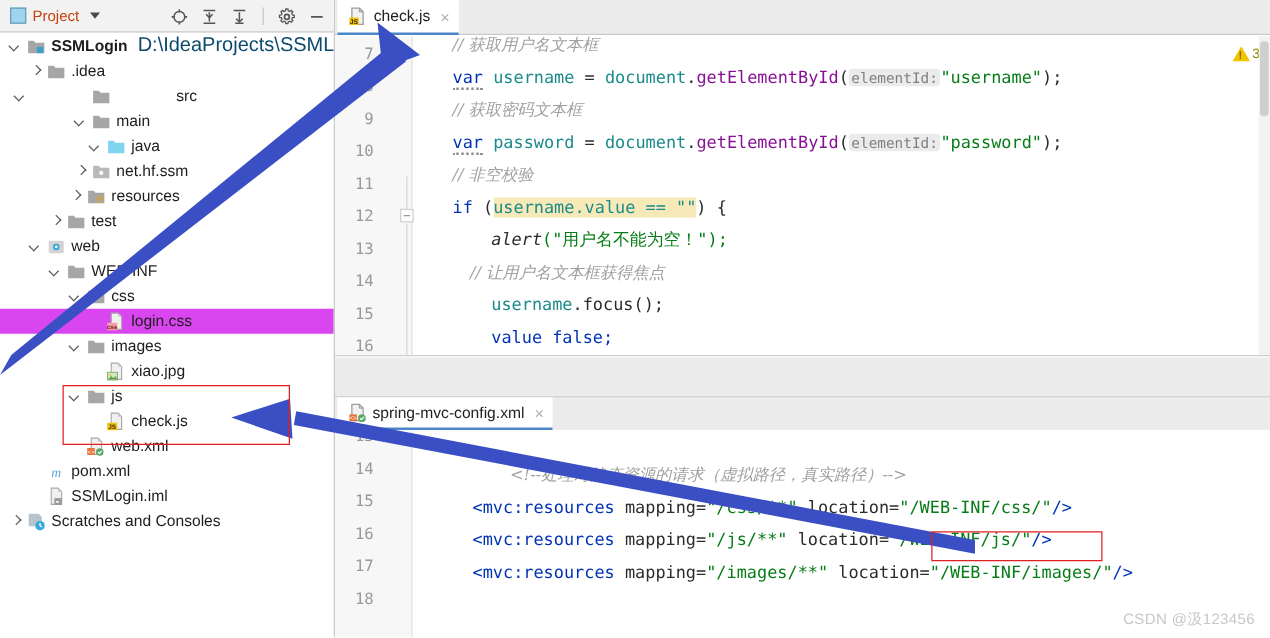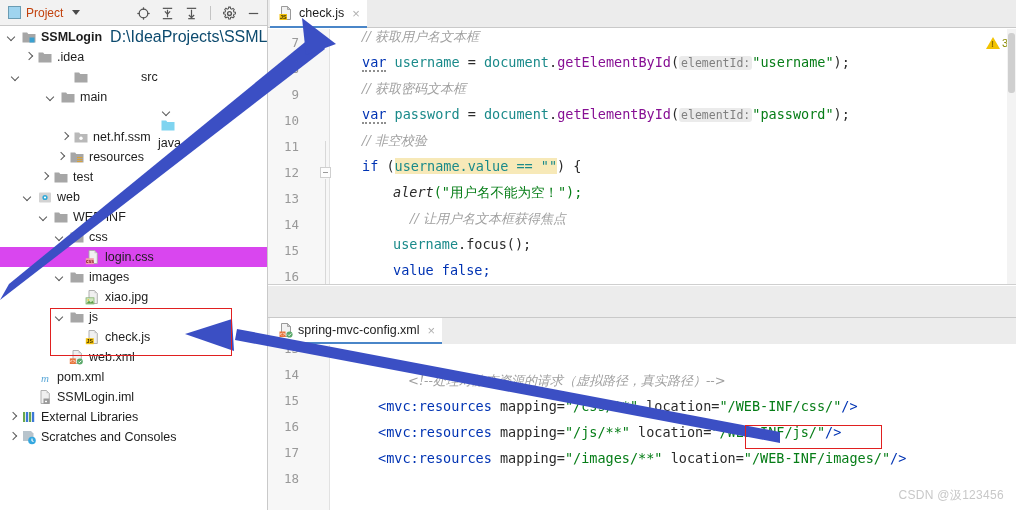--- a/index.html
+++ b/index.html
@@ -313,28 +313,28 @@
           </svg>
           <span class="lbl">.idea</span>
         </div>
         <div class="row" style="padding-left: 12px; gap: 48px;">
           <span class="arrow d"></span>
           <svg class="ico" viewBox="0 0 16 16">
             <path d="M1.5 3.5h4.6l1.2 1.6h7.2v8.4h-13z" fill="#a6a6a6"></path>
           </svg>
           <span class="lbl">src</span>
         </div>
-        <div class="row" style="padding-left: 47px;">
+        <div class="row" style="padding-left: 60px;">
           <span class="arrow d"></span>
           <svg class="ico" viewBox="0 0 16 16">
             <path d="M1.5 3.5h4.6l1.2 1.6h7.2v8.4h-13z" fill="#a6a6a6"></path>
           </svg>
           <span class="lbl">main</span>
         </div>
-        <div class="row" style="padding-left: 72px; flex-direction: column;">
+        <div class="row" style="padding-left: 72px;">
           <span class="arrow d"></span>
           <svg class="ico" viewBox="0 0 16 16">
             <path d="M1.5 3.5h4.6l1.2 1.6h7.2v8.4h-13z" fill="#7fd4f0"></path>
           </svg>
           <span class="lbl">java</span>
         </div>
         <div class="row" style="padding-left: 60px;">
           <span class="arrow r"></span>
           <svg class="ico" viewBox="0 0 16 16">
             <path d="M1.5 3.5h4.6l1.2 1.6h7.2v8.4h-13z" fill="#b9b9b9"></path>
@@ -450,30 +450,20 @@
         </div>
         <div class="row" style="padding-left: 24px;">
           <span class="arrow "></span>
           <svg class="ico" viewBox="0 0 16 16">
             <path d="M4 1.5h5.5l2.8 2.8v10.2H4z" fill="#f0f0f0" stroke="#a8a8a8" stroke-width="0.9"></path>
             <path d="M9.5 1.5l2.8 2.8H9.5z" fill="#c9c9c9"></path>
             <rect x="6.5" y="9.5" width="6" height="5.5" fill="#9a9a9a"></rect>
             <rect x="8" y="11.8" width="2" height="1.4" fill="#fff"></rect>
           </svg>
           <span class="lbl">SSMLogin.iml</span>
-        </div>
-        <div class="row" style="padding-left: 8px;">
-          <span class="arrow r"></span>
-          <svg class="ico" viewBox="0 0 16 16">
-            <rect x="2" y="3" width="2.2" height="10" fill="#6aa84f"></rect>
-            <rect x="5" y="3" width="2.2" height="10" fill="#3c78d8"></rect>
-            <rect x="8" y="3" width="2.2" height="10" fill="#6aa84f"></rect>
-            <rect x="11" y="3" width="2.2" height="10" fill="#3c78d8"></rect>
-          </svg>
-          <span class="lbl">External Libraries</span>
         </div>
         <div class="row" style="padding-left: 8px;">
           <span class="arrow r"></span>
           <svg class="ico" viewBox="0 0 16 16">
             <path d="M2 2h8l2.5 2.5V12H2z" fill="#b8c4cc"></path>
             <circle cx="11" cy="11.5" r="3.8" fill="#35a8e0"></circle>
             <path d="M11 9.4v2.2l1.5 1" stroke="#fff" stroke-width="1.1" fill="none"></path>
           </svg>
           <span class="lbl">Scratches and Consoles</span>
         </div>
@@ -519,21 +509,21 @@
       <div class="codeline" style="left:94px; top:46px;"><span class="cmt">// 获取密码文本框</span></div>
 
       <div class="codeline" style="left:94px; top:72px;"><span class="kw squig">var</span><span class="plain"> </span><span class="idn">password</span><span class="plain"> = </span><span class="idn">document</span><span class="plain">.</span><span class="prop">getElementById</span><span class="plain">(</span><span class="hint">elementId:</span><span class="str">"password"</span><span class="plain">);</span></div>
 
       <div class="codeline" style="left:94px; top:98px;"><span class="cmt">// 非空校验</span></div>
 
       <div class="codeline" style="left:94px; top:124px;"><span class="kw2">if</span><span class="plain"> (</span><span class="idn hl-yellow">username.value == ""</span><span class="plain">) {</span></div>
 
       <div class="codeline" style="left:125px; top:150px;"><span class="fn">alert</span><span class="str">("用户名不能为空！");</span></div>
 
-      <div class="codeline" style="left:142px; top:176px;"><span class="cmt">// 让用户名文本框获得焦点</span></div>
+      <div class="codeline" style="left:108px; top:176px;"><span class="cmt">// 让用户名文本框获得焦点</span></div>
 
       <div class="codeline" style="left:125px; top:202px;"><span class="idn">username</span><span class="plain">.focus();</span></div>
 
       <div class="codeline" style="left:125px; top:228px;"><span class="kw">value</span><span class="kw"> false;</span></div>
 
       <div id="warn-badge">
         <span class="warn-tri"></span>
         <span>3</span>
       </div>
 

